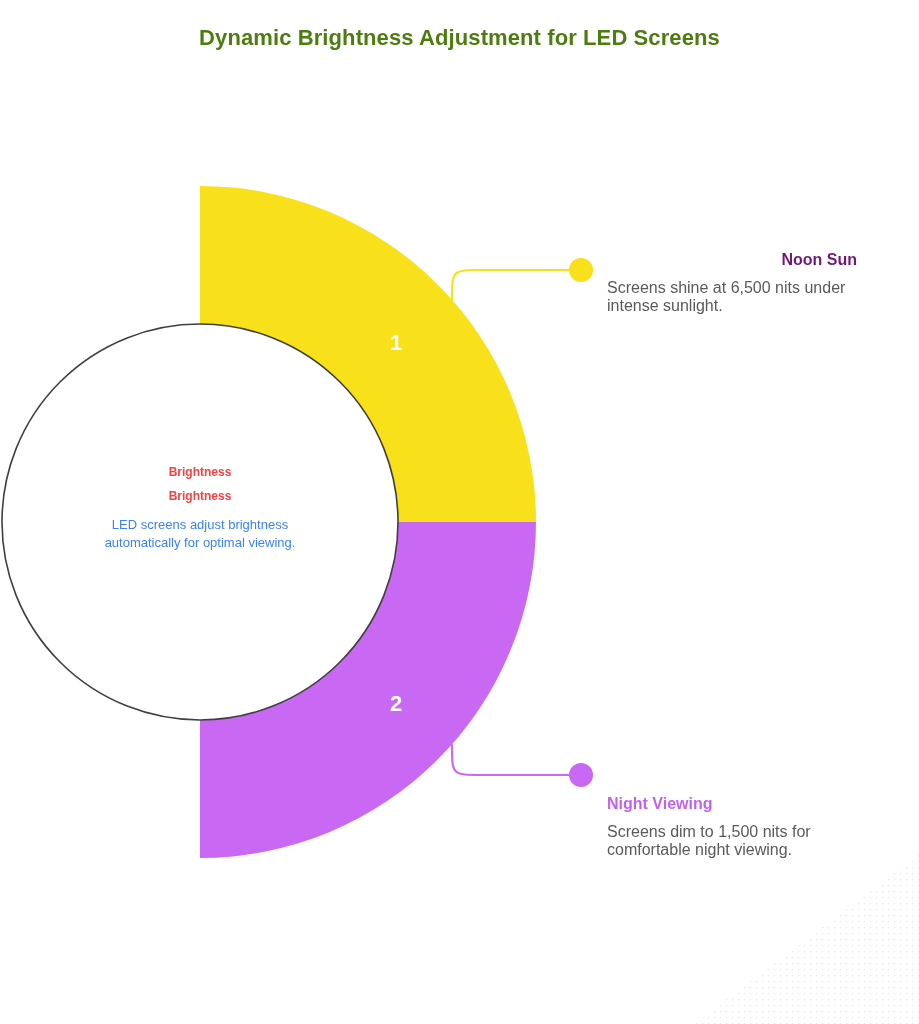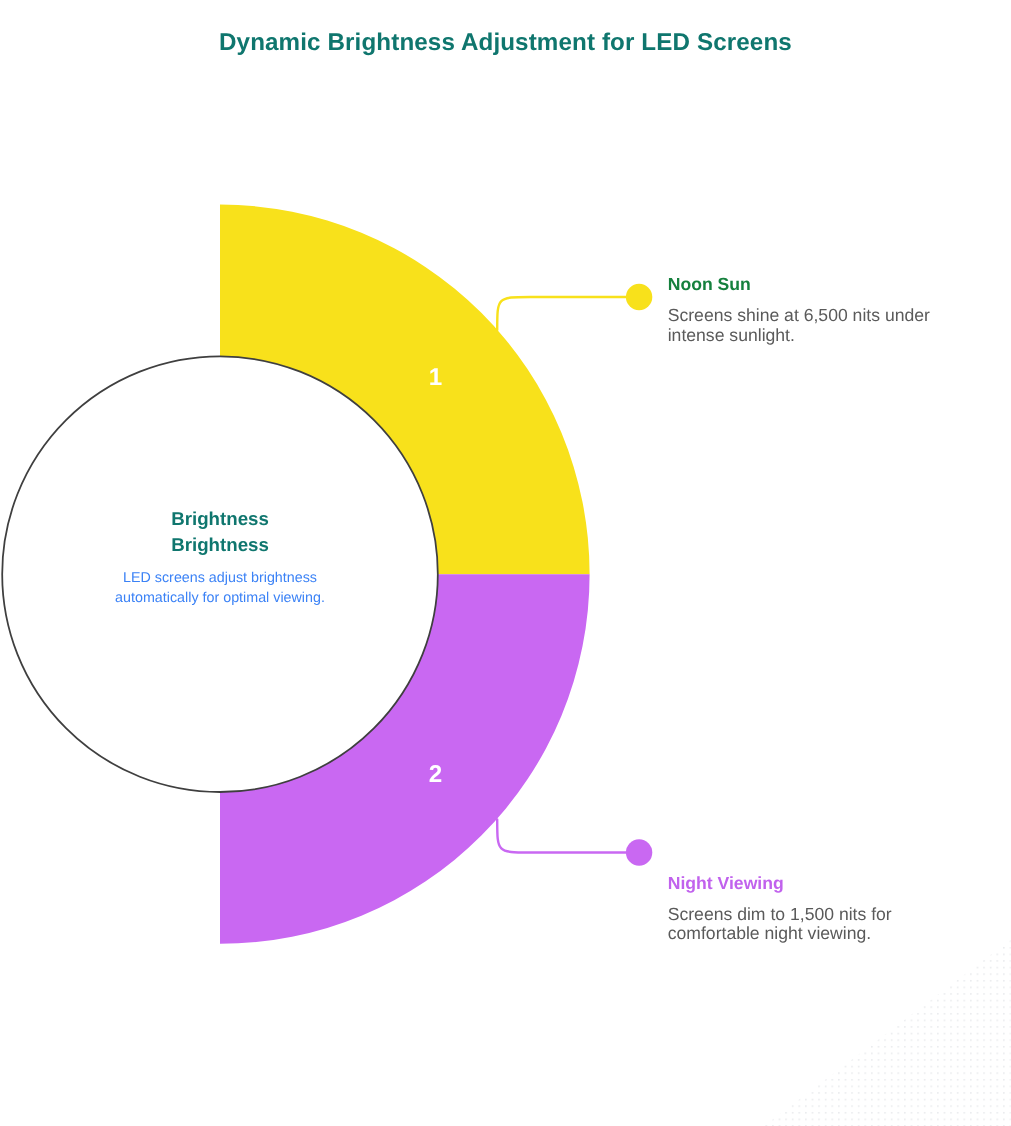--- a/index.html
+++ b/index.html
@@ -35,21 +35,21 @@
 
   
   .page-title {
     position: absolute;
     left: 0;
     top: 22px;
     width: 919px;
     text-align: center;
     font-size: 22px;
     font-weight: bold;
-    color: #0f766e;
+    color: #4d7c0f;
     letter-spacing: 0.1px;
     line-height: 32px;
   }
 
   
   .stage {
     position: absolute;
     left: 0;
     top: 0;
     width: 919px;
@@ -58,23 +58,23 @@
 
   
   .hub {
     position: absolute;
     left: 86px;
     top: 460px;
     width: 228px;
     text-align: center;
   }
   .hub-title {
-    font-size: 17px;
+    font-size: 12px;
     font-weight: bold;
-    color: #0f766e;
+    color: #ef4444;
     line-height: 24px;
     margin: 0 0 8px 0;
   }
   .hub-desc {
     font-size: 13px;
     color: #3b82f6;
     line-height: 18px;
     margin: 0;
     padding: 0 10px;
   }
@@ -160,21 +160,21 @@
 
   <div class="hub">
     <div class="hub-title">
       <span>Brightness</span><br>
       <span>Brightness</span>
     </div>
     <p class="hub-desc">LED screens adjust brightness automatically for optimal viewing.</p>
   </div>
 
   <div class="callout" id="callout-1">
-    <p class="callout-title" style="color:#15803d;">Noon Sun</p>
+    <p class="callout-title" style="color:#701a75;text-align:right;">Noon Sun</p>
     <p class="callout-desc">Screens shine at 6,500 nits under intense sunlight.</p>
   </div>
 
   <div class="callout" id="callout-2">
     <p class="callout-title" style="color:#C162ED;margin-top:40px;">Night Viewing</p>
     <p class="callout-desc">Screens dim to 1,500 nits for comfortable night viewing.</p>
   </div>
 
 </div>
 

